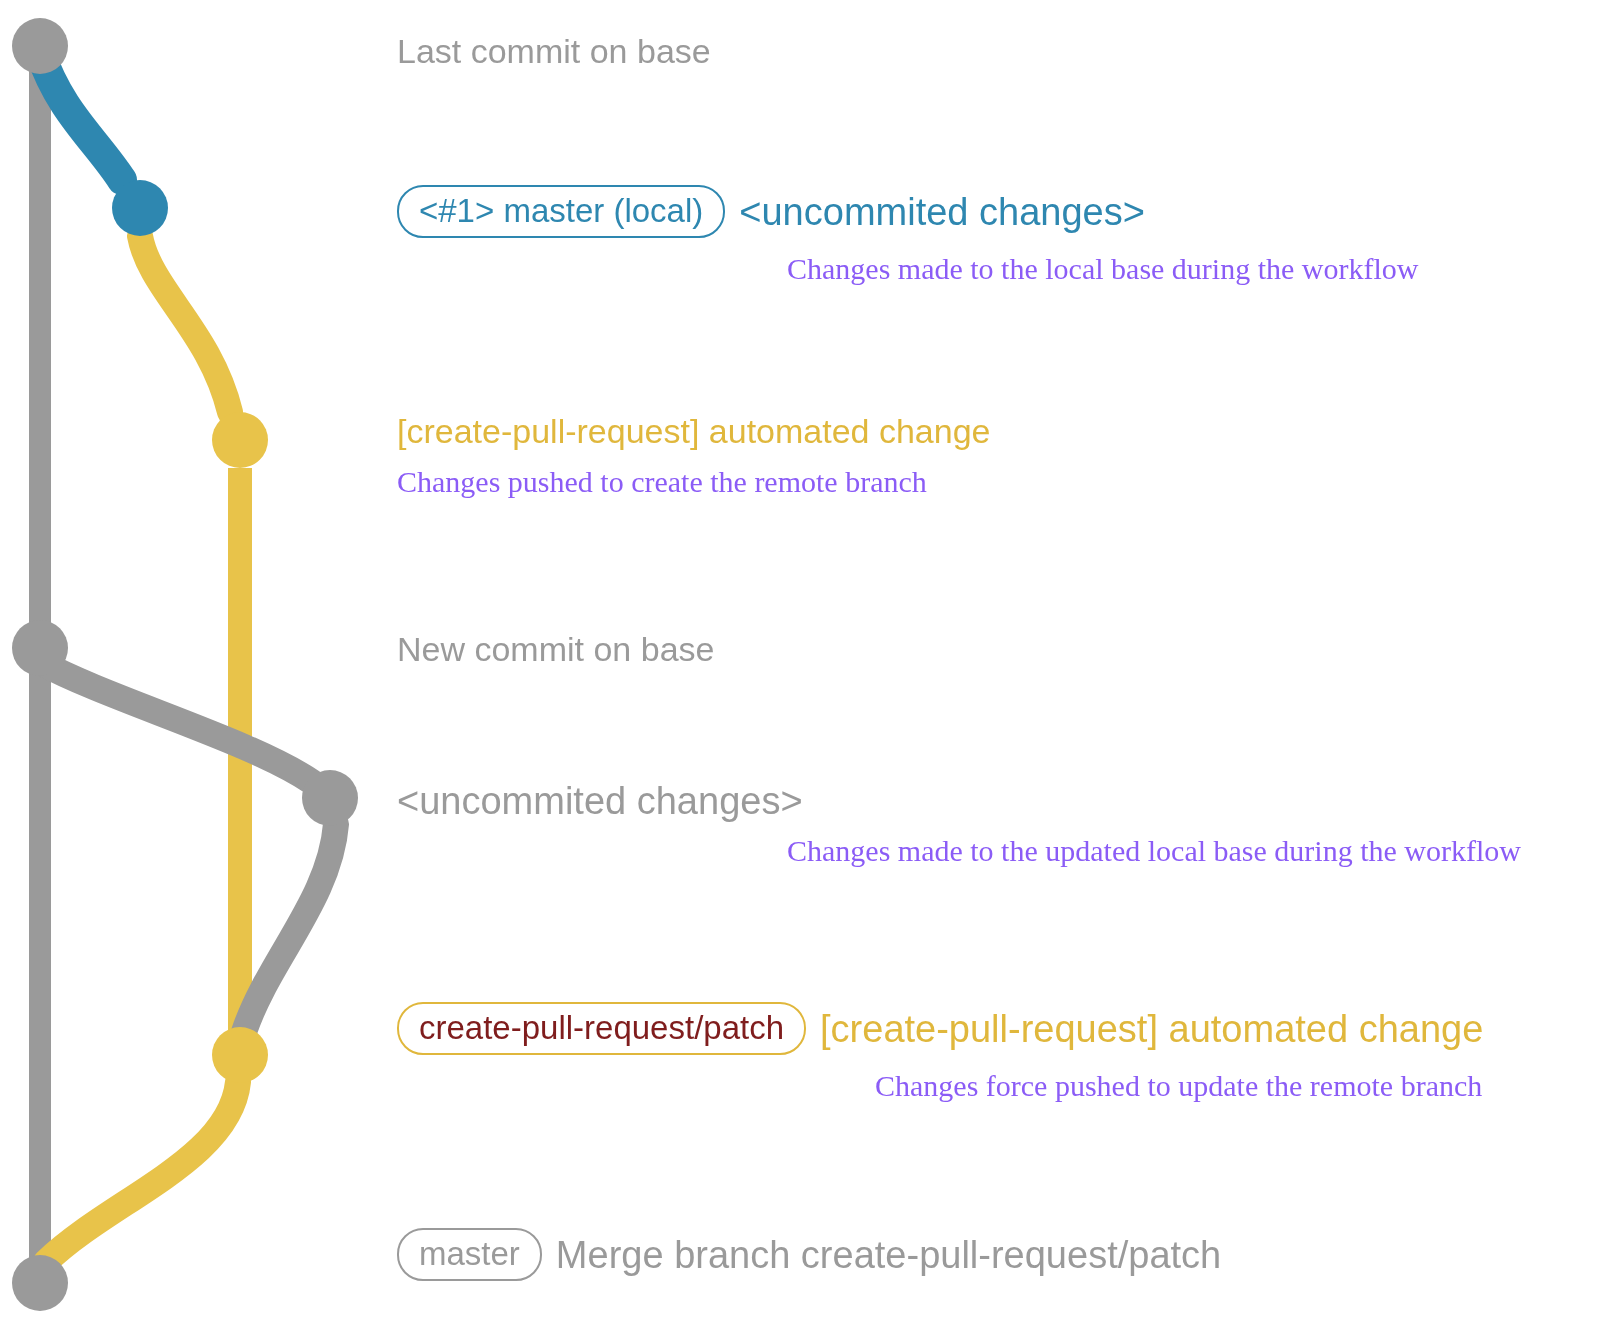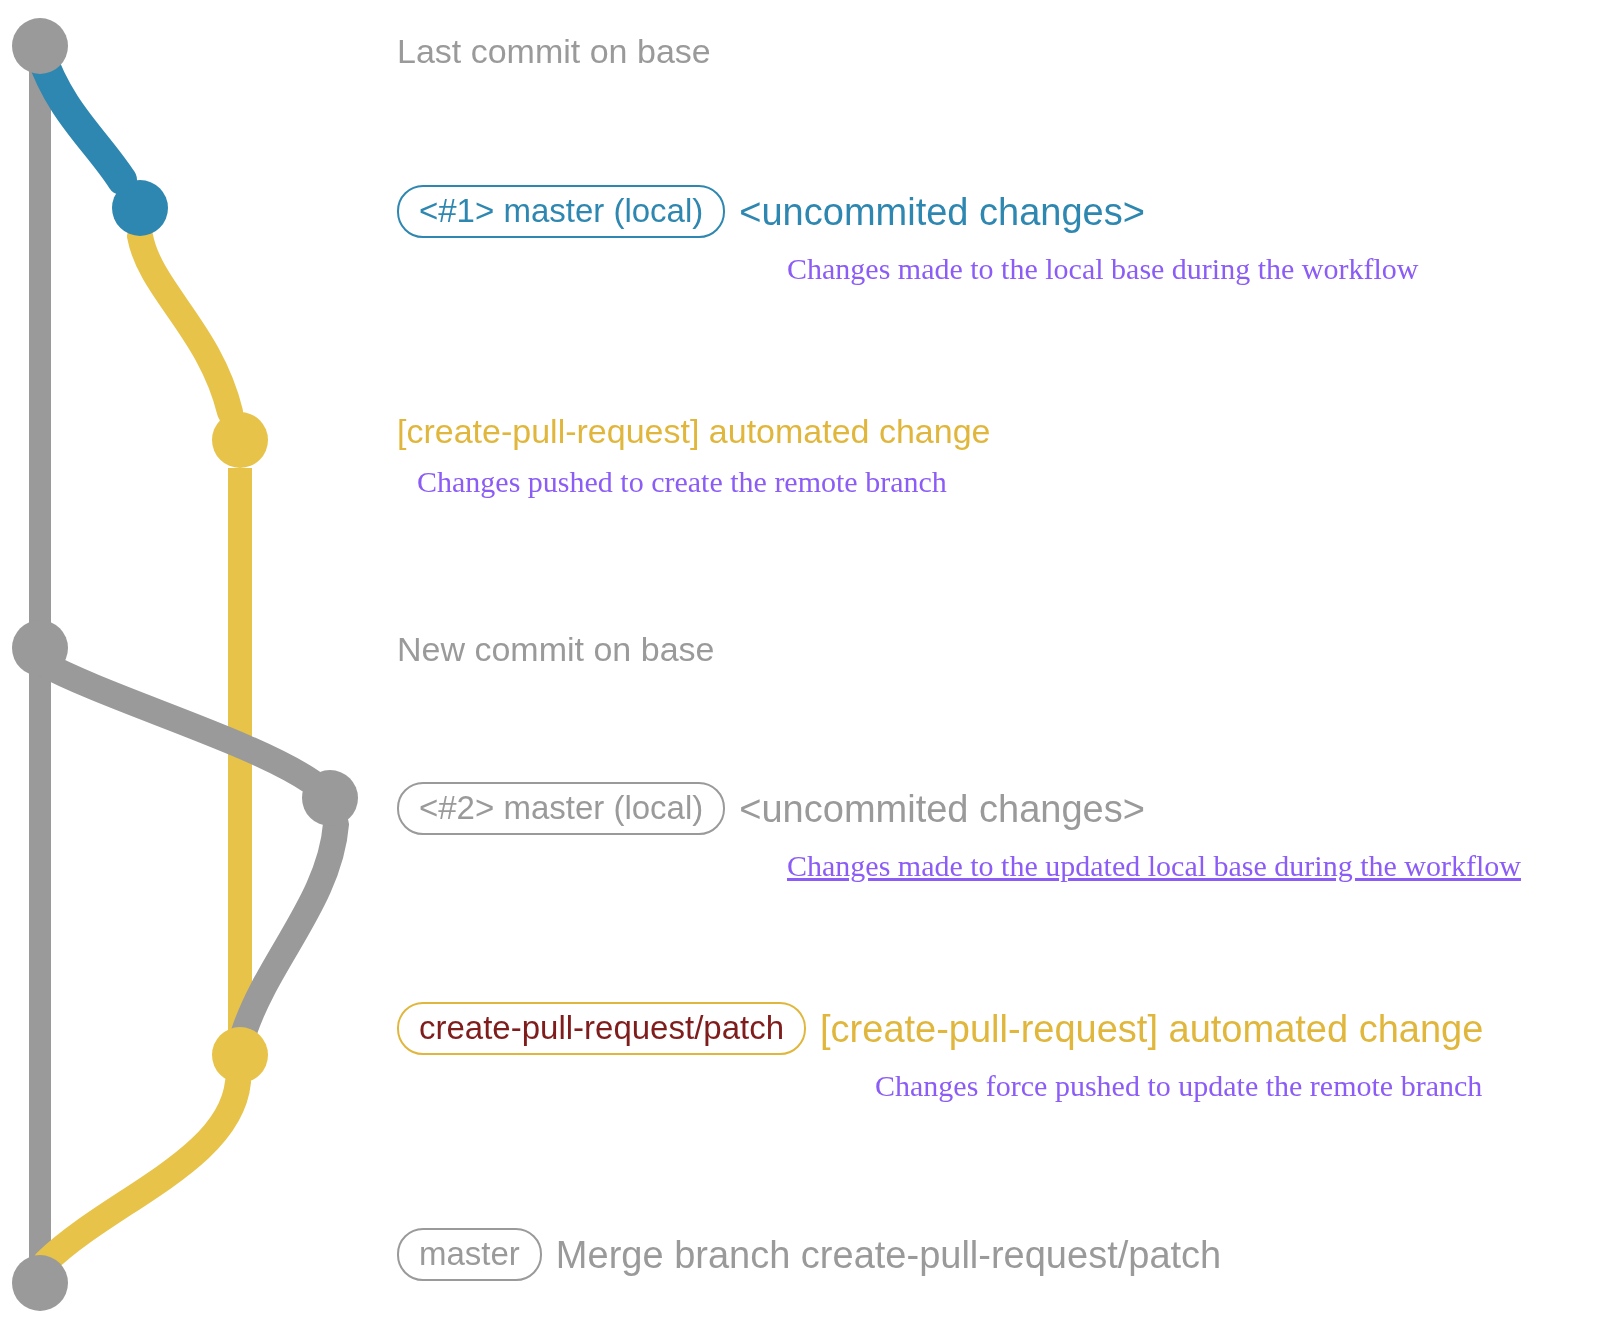--- a/index.html
+++ b/index.html
@@ -131,35 +131,34 @@
         <span class="badge blue">&lt;#1&gt; master (local)</span>
         <span class="commit-msg blue-text">&lt;uncommited changes&gt;</span>
       </div>
       <div class="desc" style="margin-left:390px;">Changes made to the local base during the workflow</div>
     </div>
 
     <div class="row" style="left:397px; top:412px;">
       <div class="row-main">
         <span class="plain-title yellow-text">[create-pull-request] automated change</span>
       </div>
-      <div class="desc" style="margin-left:20px;">Changes pushed to create the remote branch</div>
+      <div class="desc" style="">Changes pushed to create the remote branch</div>
     </div>
 
     <div class="row" style="left:397px; top:630px;">
       <div class="row-main">
         <span class="plain-title gray-text">New commit on base</span>
       </div>
     </div>
 
     <div class="row" style="left:397px; top:782px;">
       <div class="row-main">
-        <span class="badge gray">&lt;#2&gt; master (local)</span>
         <span class="commit-msg gray-text">&lt;uncommited changes&gt;</span>
       </div>
-      <div class="desc" style="margin-left:390px;text-decoration:underline;">Changes made to the updated local base during the workflow</div>
+      <div class="desc" style="margin-left:390px;">Changes made to the updated local base during the workflow</div>
     </div>
 
     <div class="row" style="left:397px; top:1002px;">
       <div class="row-main">
         <span class="badge yellow">create-pull-request/patch</span>
         <span class="commit-msg yellow-text">[create-pull-request] automated change</span>
       </div>
       <div class="desc" style="margin-left:478px;">Changes force pushed to update the remote branch</div>
     </div>
 

